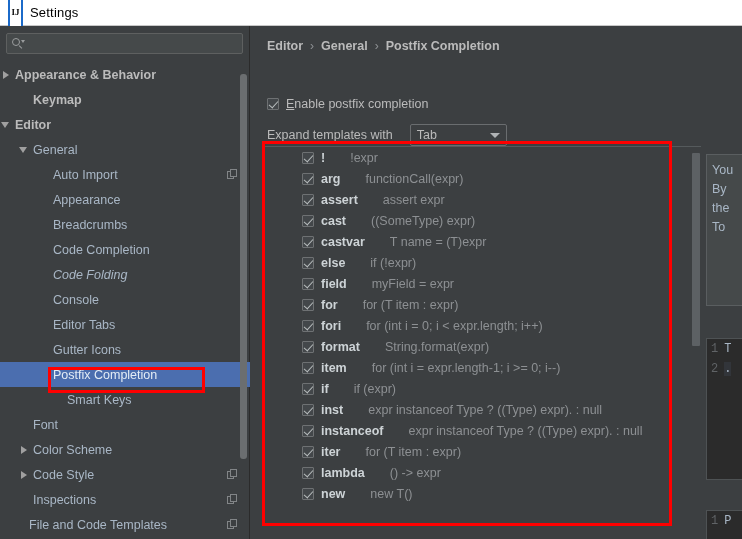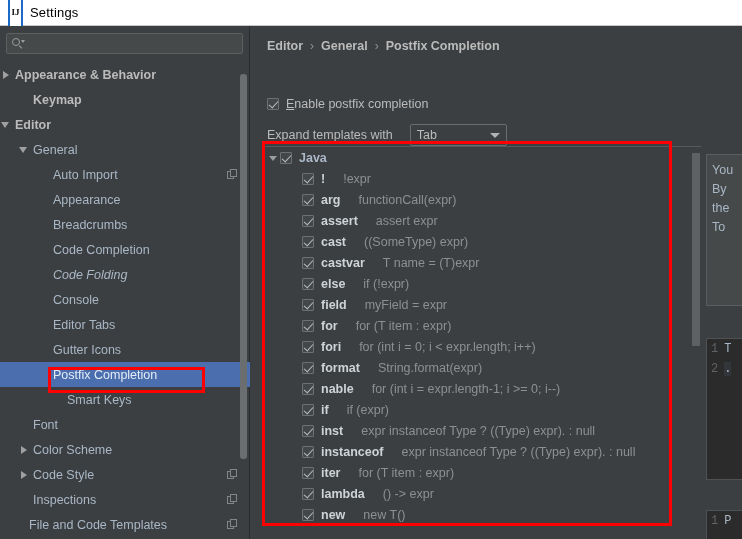--- a/index.html
+++ b/index.html
@@ -166,21 +166,21 @@
     font-size:12.5px;box-sizing:border-box;
   }
   .row .rarrow{width:12px;flex:none;position:relative;height:12px;}
   .row .rarrow.down:after{
     content:"";position:absolute;left:1px;top:4px;
     border-left:4px solid transparent;border-right:4px solid transparent;
     border-top:5px solid #9a9d9e;
   }
   .row .key{color:#cdd3d6;font-weight:bold;margin-left:7px;}
   .row.grp .key{color:#a9b7c6;font-weight:bold;}
-  .row .desc{color:#8d9093;margin-left:18px;font-weight:normal;}
+  .row .desc{color:#8d9093;margin-left:25px;font-weight:normal;}
   .indent0{padding-left:4px;}
   .indent1{padding-left:38px;}
 
   .list-sb-track{
     position:absolute;left:692px;top:150px;width:8px;height:389px;background:#3c3f41;
   }
   .list-sb-thumb{
     position:absolute;left:692px;top:153px;width:8px;height:193px;background:#5d6164;border-radius:1px;
   }
   .list-border-top{
@@ -352,25 +352,20 @@
     <div class="list-toolbar">
       <span class="tb-ic tb-plus"></span>
       <span class="tb-ic tb-minus"></span>
       <span class="tb-ic tb-pencil"></span>
       <span class="tb-ic tb-copy"></span>
     </div>
   </div>
 
   <div class="list-border-top"></div>
   <div class="list-frame" id="list-frame">
-      <div class="row grp indent0">
-        <span class="rarrow down"></span>
-        <span class="chk on"></span>
-        <span class="key">Java</span>
-      </div>
       <div class="row indent1">
         <span class="chk on"></span>
         <span class="key">!</span>
         <span class="desc">!expr</span>
       </div>
       <div class="row indent1">
         <span class="chk on"></span>
         <span class="key">arg</span>
         <span class="desc">functionCall(expr)</span>
       </div>
@@ -409,21 +404,21 @@
         <span class="key">fori</span>
         <span class="desc">for (int i = 0; i &lt; expr.length; i++)</span>
       </div>
       <div class="row indent1">
         <span class="chk on"></span>
         <span class="key">format</span>
         <span class="desc">String.format(expr)</span>
       </div>
       <div class="row indent1">
         <span class="chk on"></span>
-        <span class="key">nable</span>
+        <span class="key">item</span>
         <span class="desc">for (int i = expr.length-1; i &gt;= 0; i--)</span>
       </div>
       <div class="row indent1">
         <span class="chk on"></span>
         <span class="key">if</span>
         <span class="desc">if (expr)</span>
       </div>
       <div class="row indent1">
         <span class="chk on"></span>
         <span class="key">inst</span>

